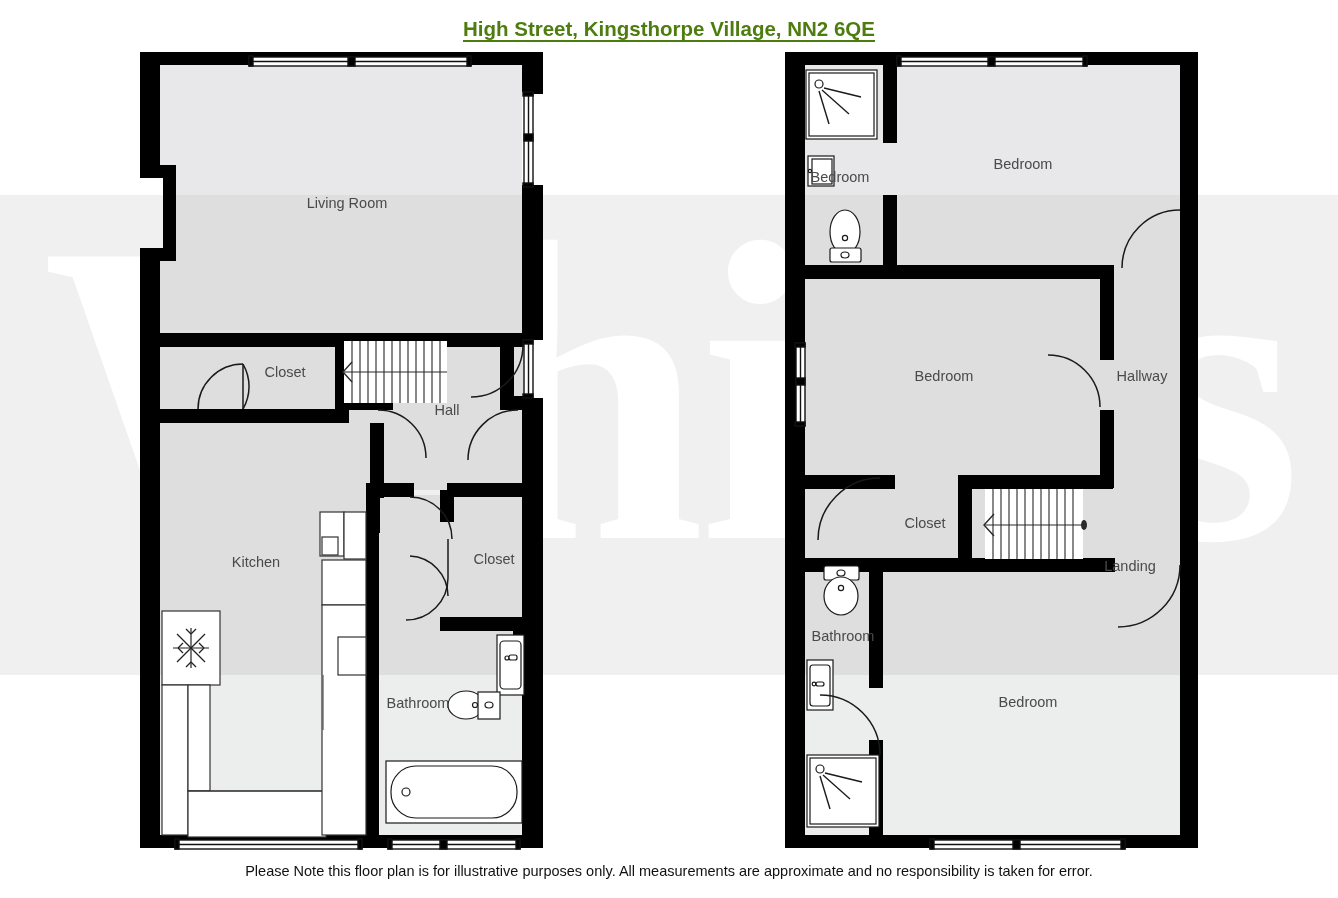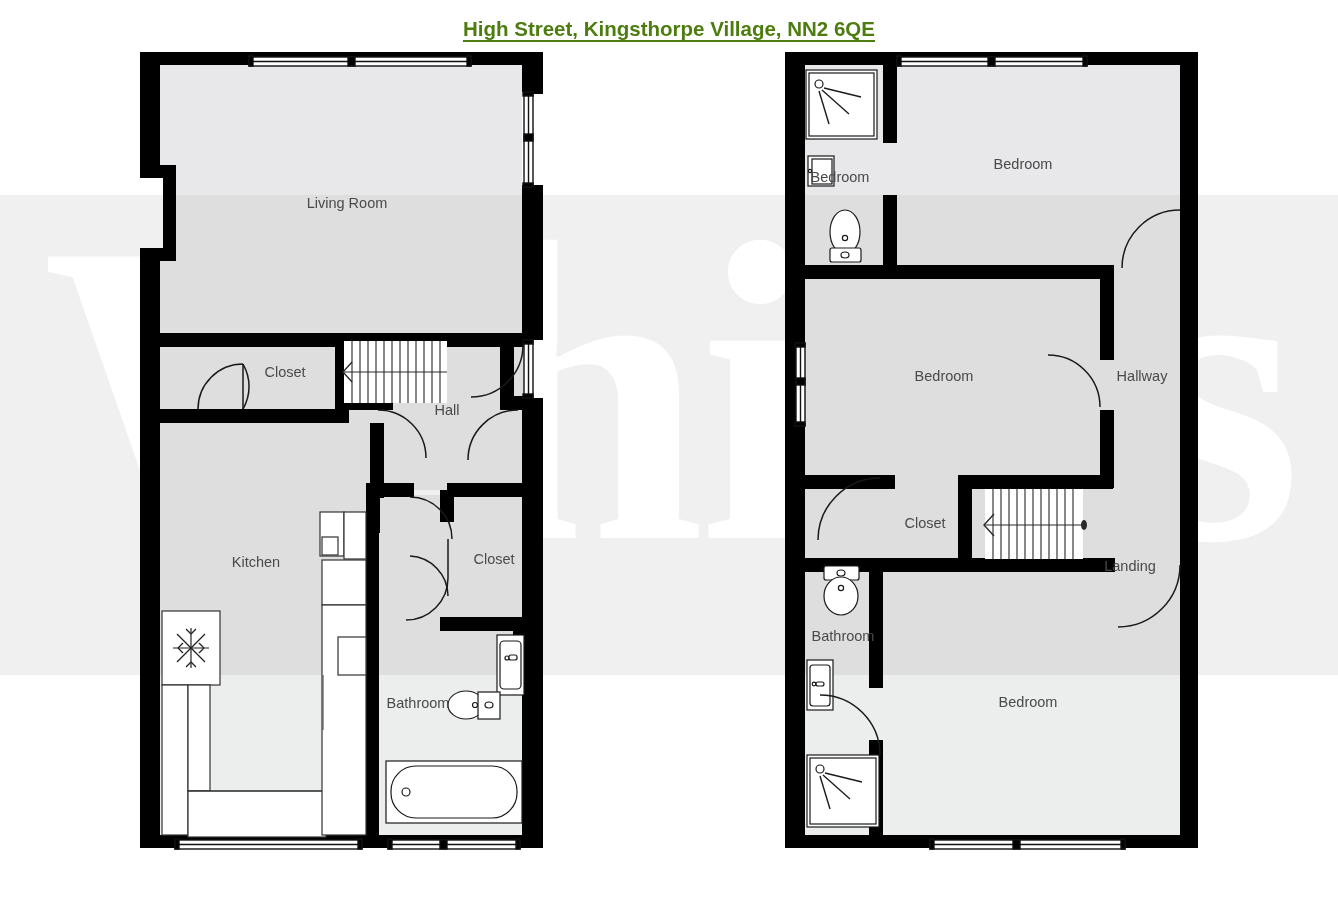--- a/index.html
+++ b/index.html
@@ -446,13 +446,14 @@
 
   <div class="rlabel" style="left:1023px;top:164px;">Bedroom</div>
   <div class="rlabel" style="left:840px;top:177px;">Bedroom</div>
   <div class="rlabel" style="left:944px;top:376px;">Bedroom</div>
   <div class="rlabel" style="left:1142px;top:376px;">Hallway</div>
   <div class="rlabel" style="left:925px;top:523px;">Closet</div>
   <div class="rlabel" style="left:1130px;top:526px;margin-top:40px;">Landing</div>
   <div class="rlabel" style="left:843px;top:636px;">Bathroom</div>
   <div class="rlabel" style="left:1028px;top:702px;">Bedroom</div>
 
+  <div id="footer">Please Note this floor plan is for illustrative purposes only. All measurements are approximate and no responsibility is taken for error.</div>
 </div>
 
 </body></html>

